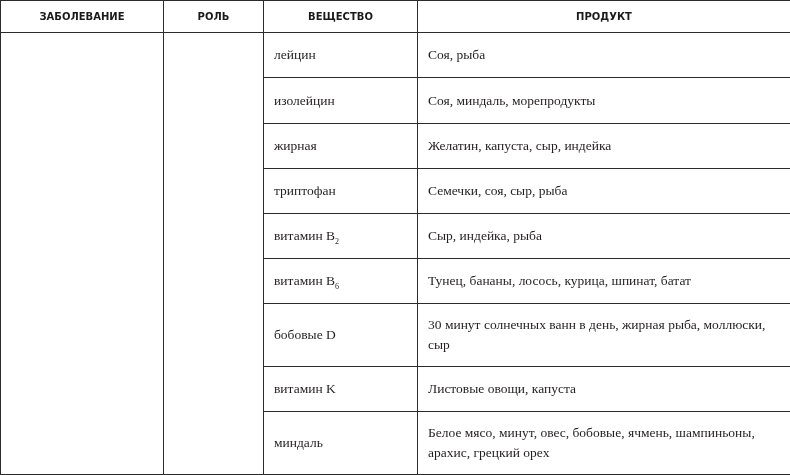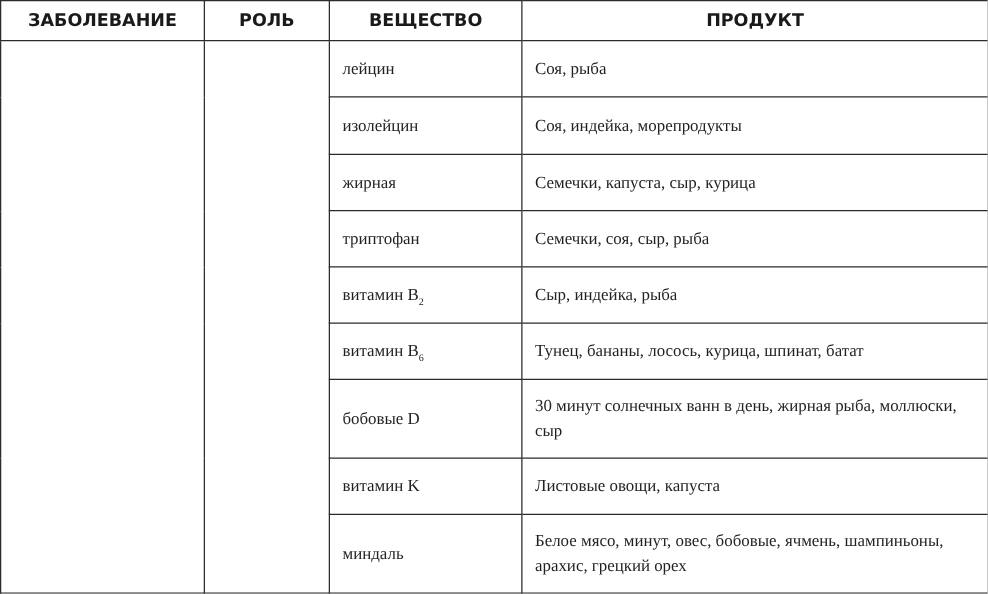--- a/index.html
+++ b/index.html
@@ -31,21 +31,21 @@
     col.c4 { width: 373px; }
     th, td {
       border: 1.5px solid #2b2b2b;
       vertical-align: middle;
       padding: 0;
     }
     th {
       height: 31px;
       font-family: "DejaVu Sans", sans-serif;
       font-weight: bold;
-      font-size: 14px;
+      font-size: 10px;
       text-align: center;
       letter-spacing: 0;
       color: #1a1a1a;
     }
     td {
       font-size: 13.5px;
       line-height: 20px;
       color: #231f20;
     }
     td.sub, td.prod {
@@ -101,25 +101,25 @@
     </thead>
     <tbody>
       <tr class="r1">
         <td rowspan="9" class="empty"></td>
         <td rowspan="9" class="empty role-col"></td>
         <td class="sub"><span>лейцин</span></td>
         <td class="prod">Соя, рыба</td>
       </tr>
       <tr class="r2">
         <td class="sub"><span>изолейцин</span></td>
-        <td class="prod">Соя, индейка, морепродукты</td>
+        <td class="prod">Соя, миндаль, морепродукты</td>
       </tr>
       <tr class="r3">
         <td class="sub"><span>жирная</span></td>
-        <td class="prod">Семечки, капуста, сыр, курица</td>
+        <td class="prod">Желатин, капуста, сыр, индейка</td>
       </tr>
       <tr class="r4">
         <td class="sub"><span>триптофан</span></td>
         <td class="prod">Семечки, соя, сыр, рыба</td>
       </tr>
       <tr class="r5">
         <td class="sub"><span>витамин B</span><sub>2</sub></td>
         <td class="prod">Сыр, индейка, рыба</td>
       </tr>
       <tr class="r6">

